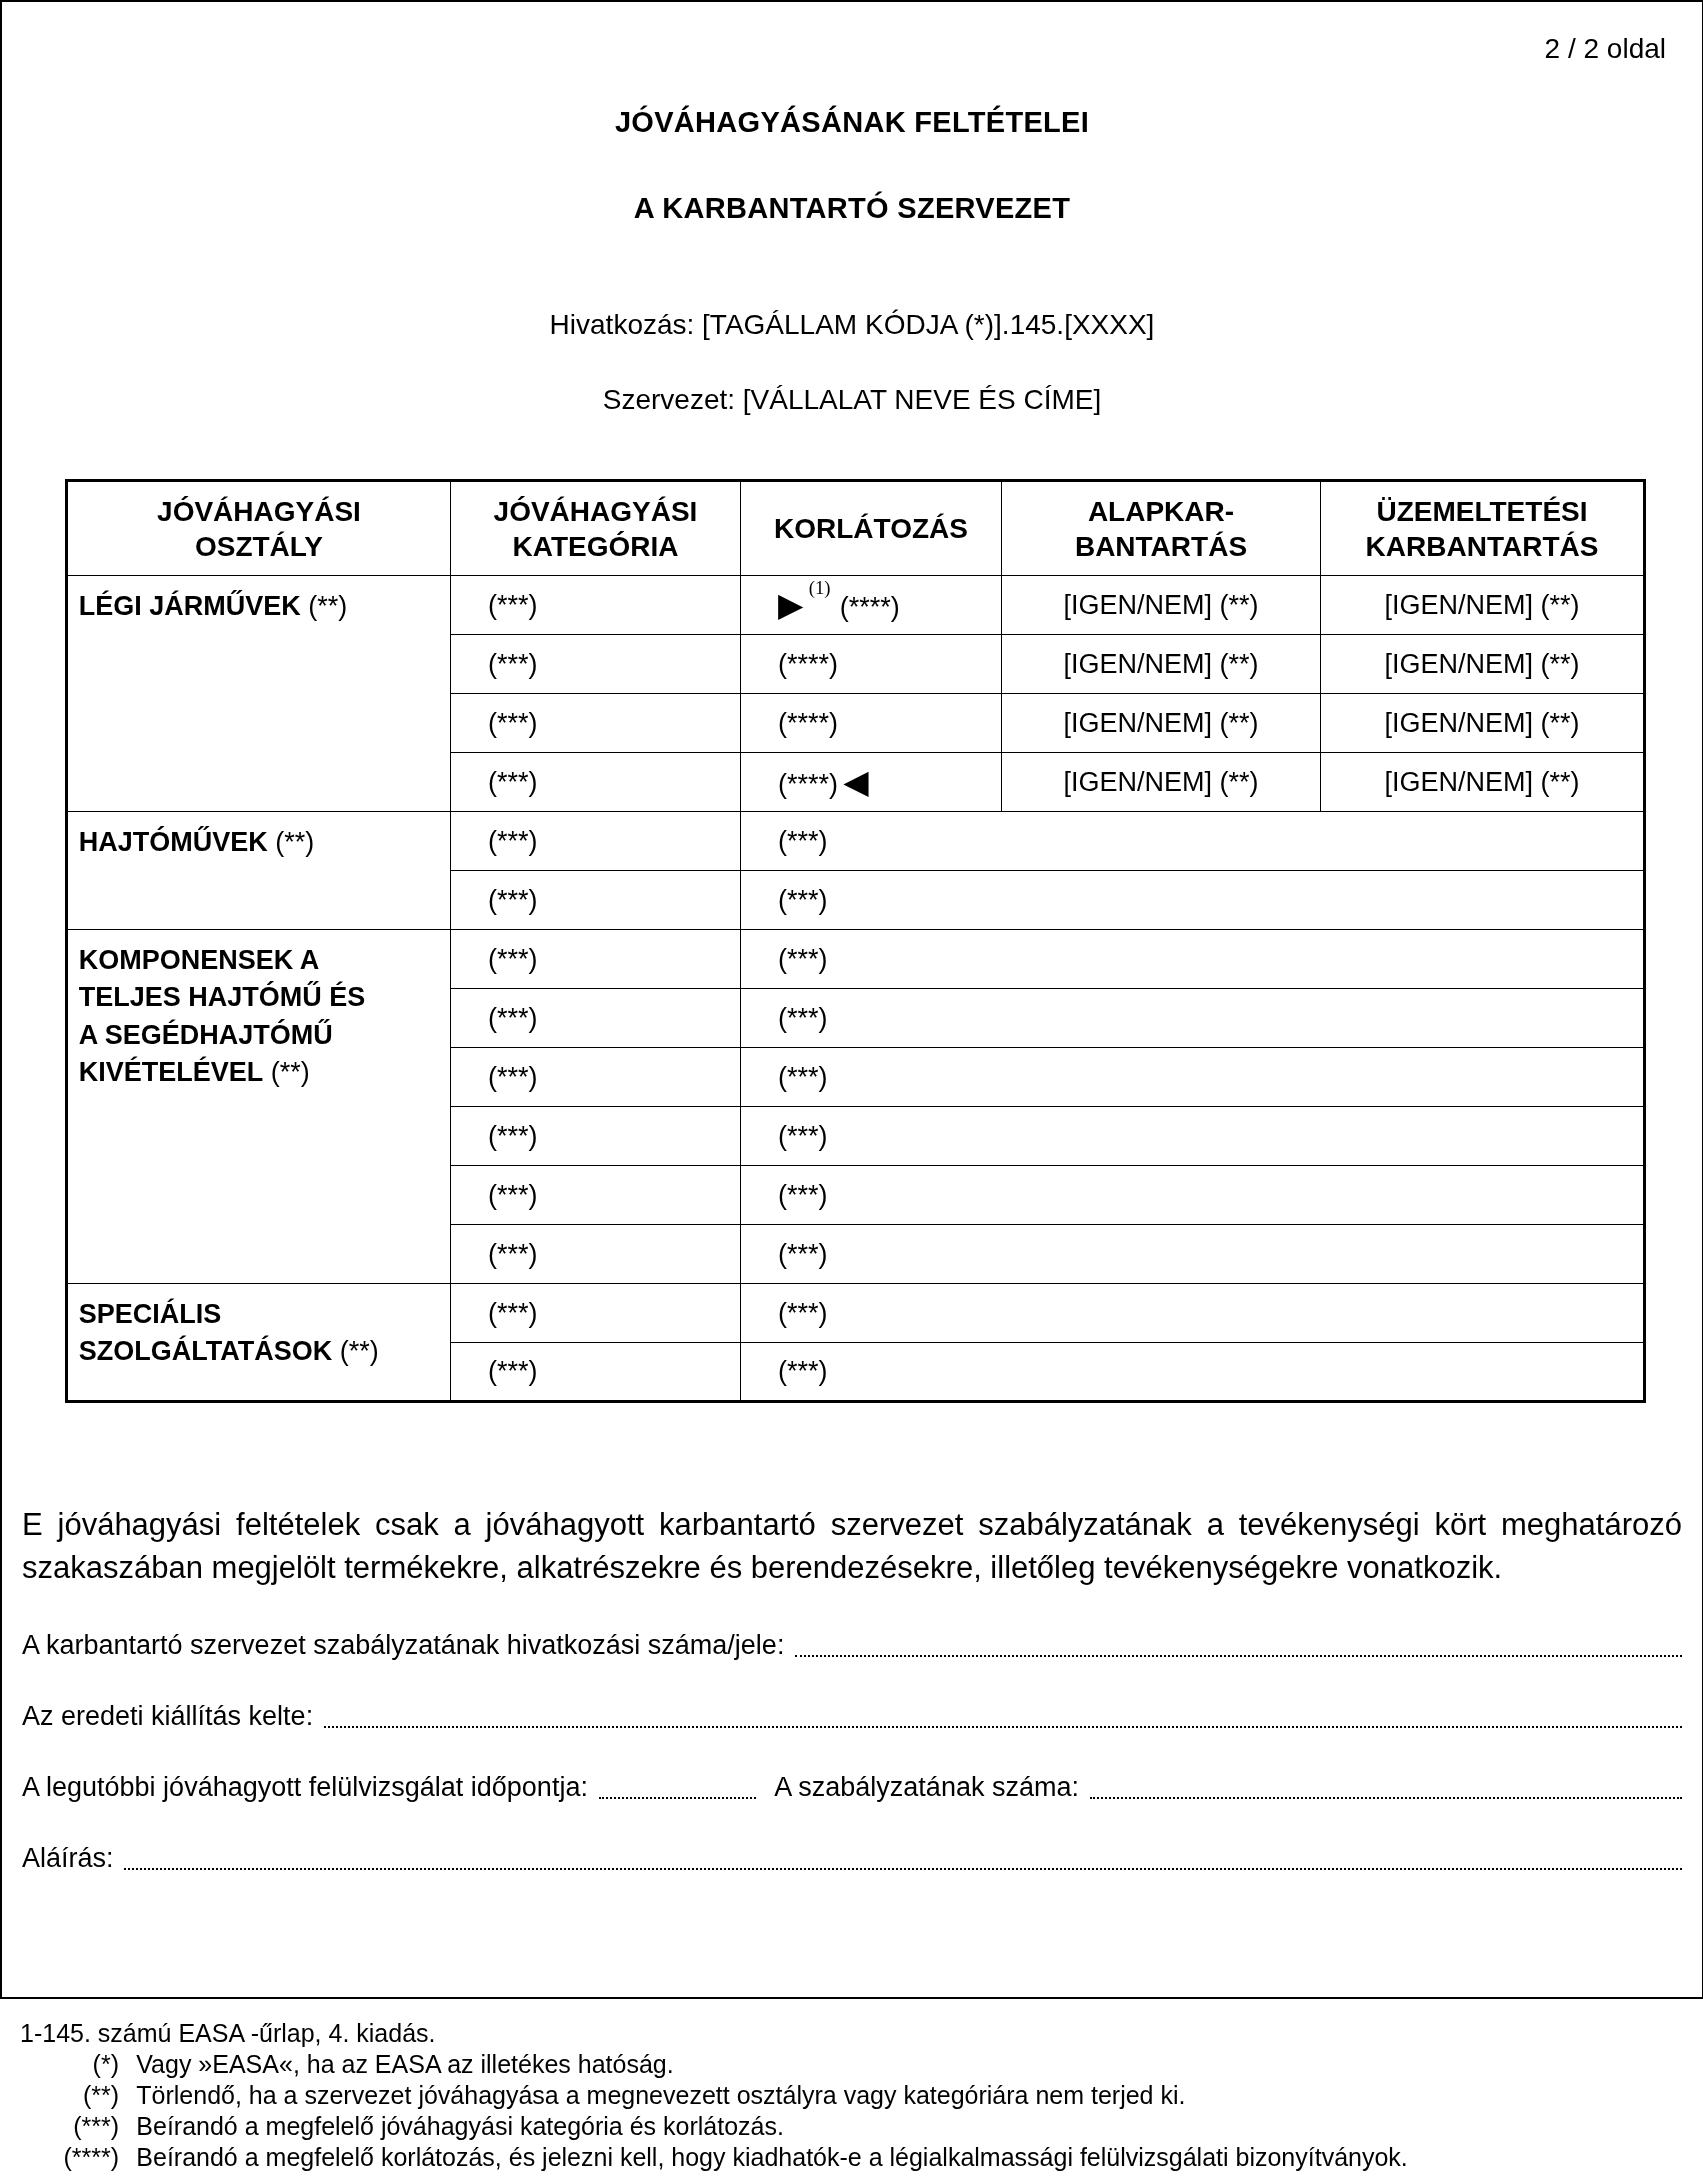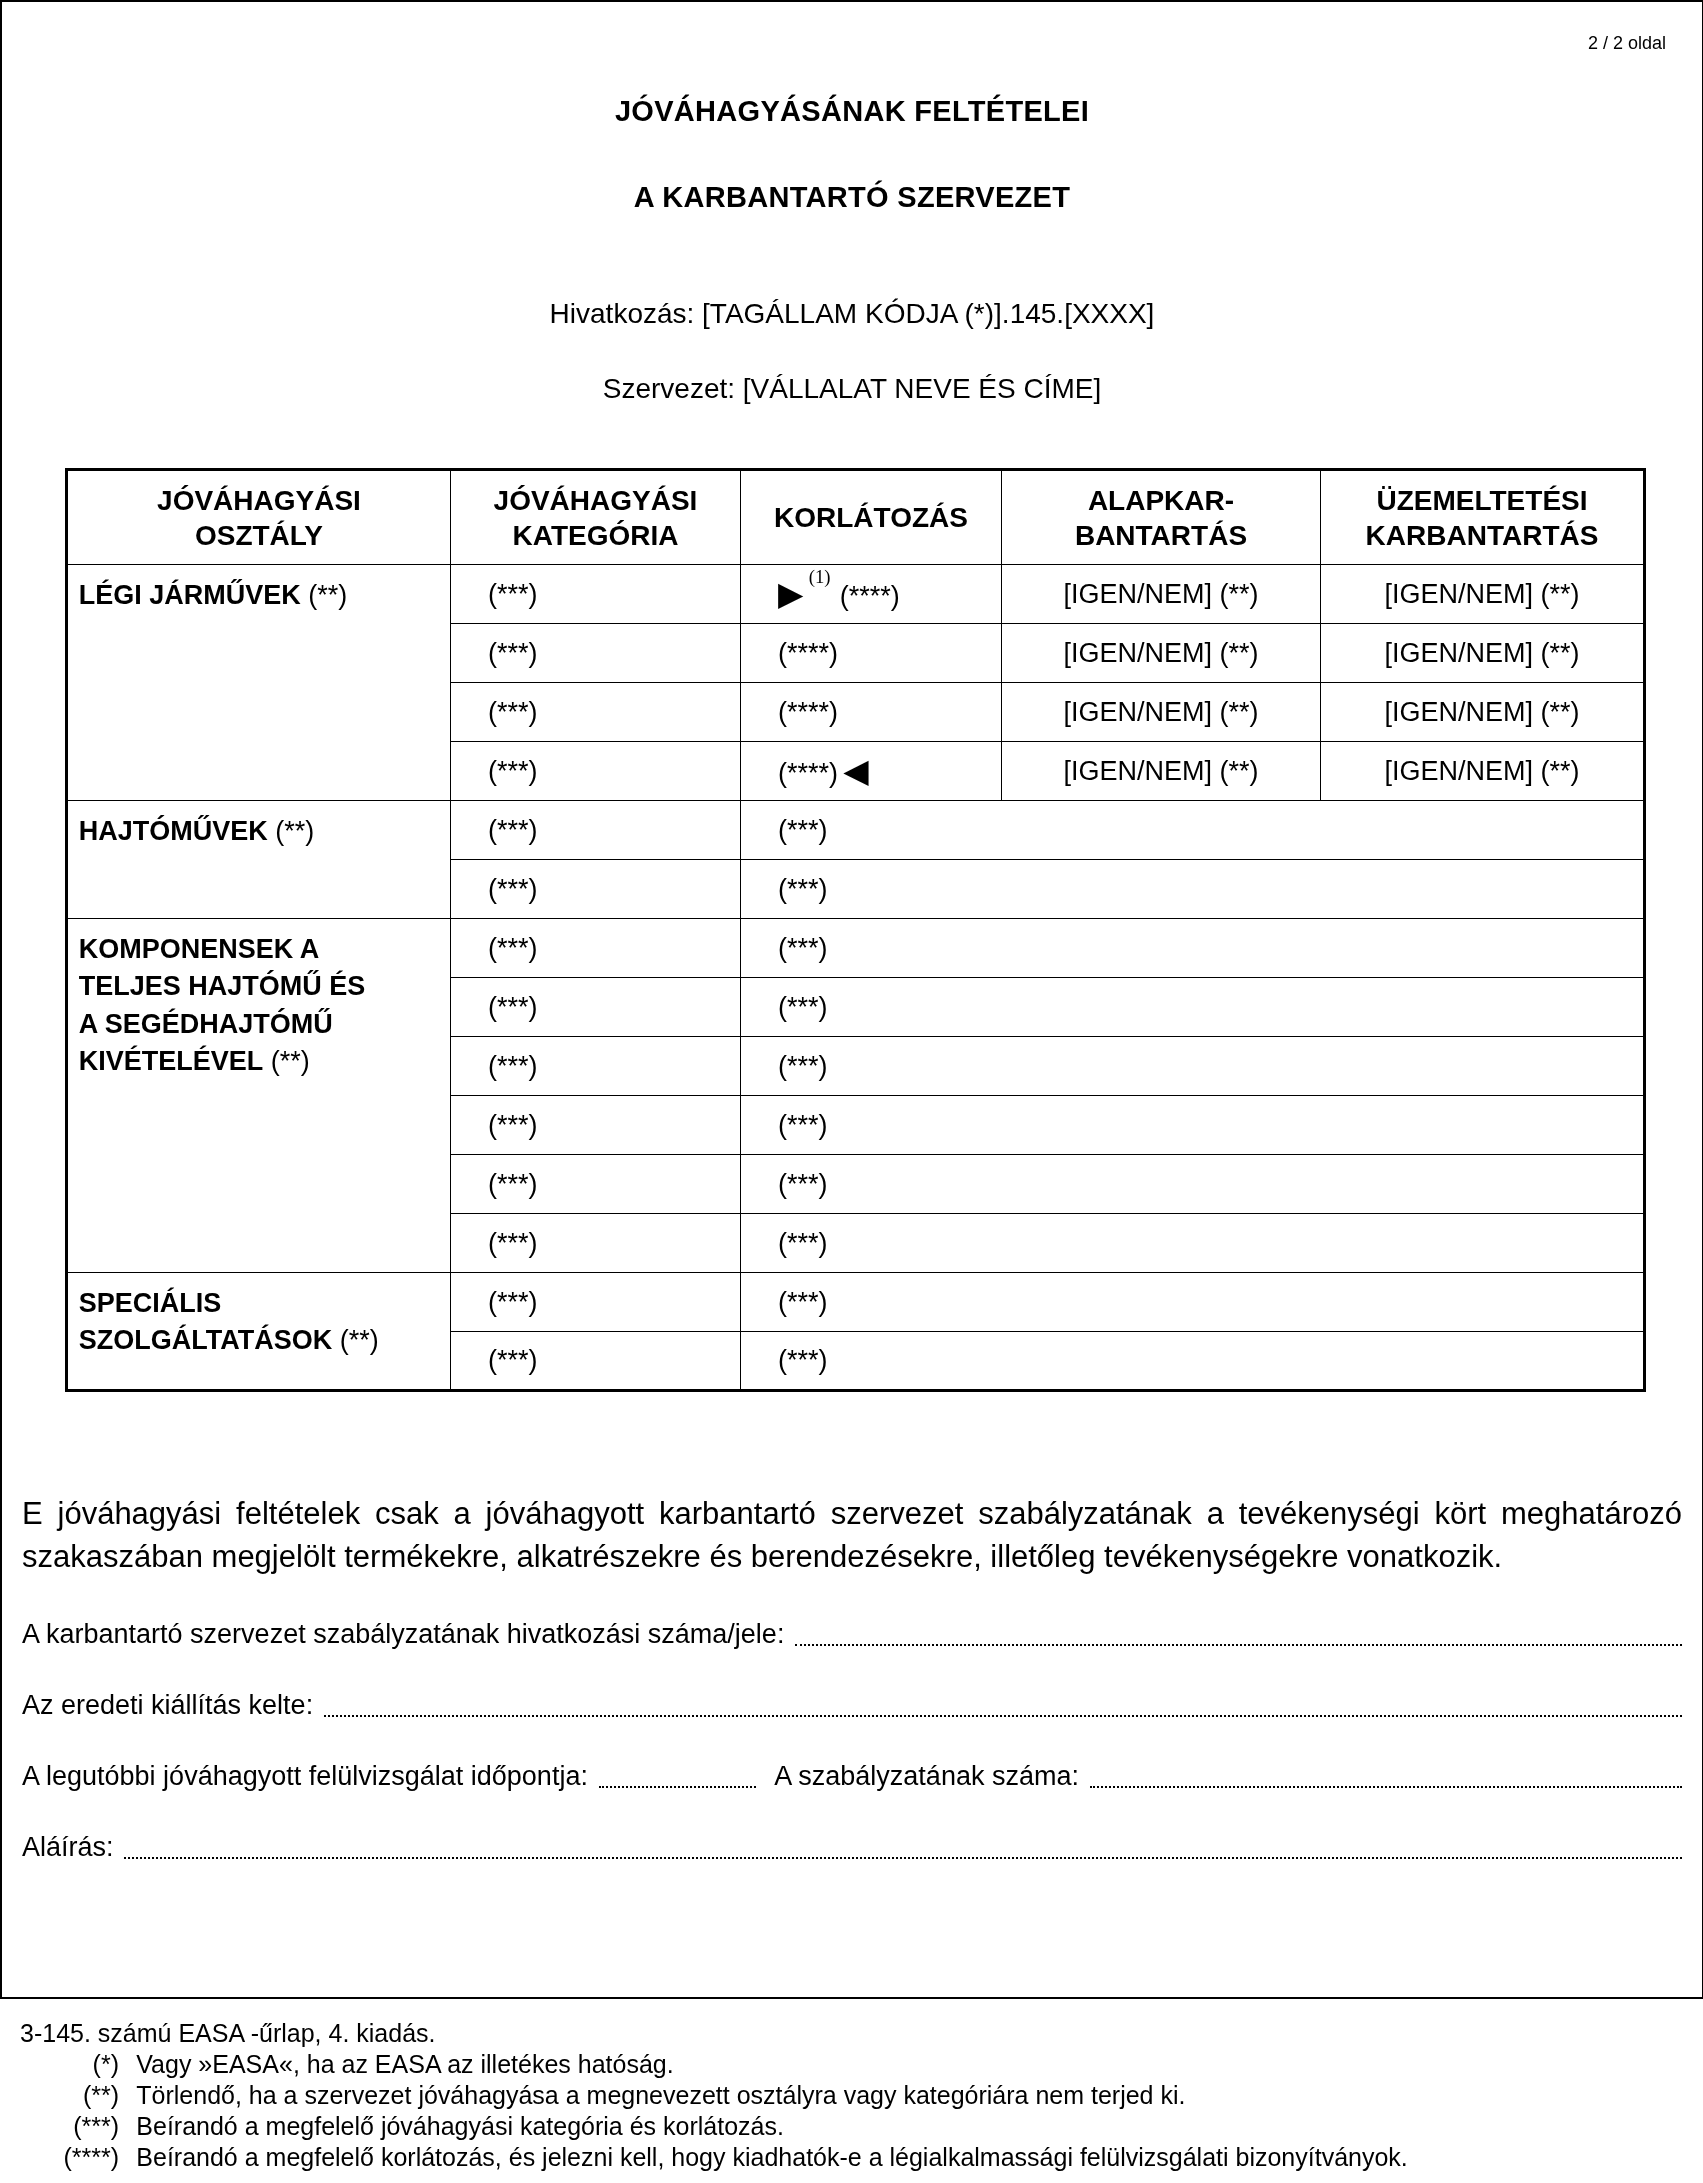--- a/index.html
+++ b/index.html
@@ -4,21 +4,21 @@
 <style>
   * { margin:0; padding:0; box-sizing:border-box; }
   html, body { background:#ffffff; }
   .page {
     width:1704px; height:2183px; background:#ffffff; color:#000;
     font-family:"Liberation Sans", sans-serif; overflow:hidden; position:relative;
   }
   .content-box {
     border:2.7px solid #000; height:1999px; padding:0 20px; overflow:hidden;
   }
-  .page-number { text-align:right; font-size:18px; padding-top:31px; padding-right:16px; }
+  .page-number { text-align:right; font-size:28px; padding-top:31px; padding-right:16px; }
   .title { text-align:center; font-weight:bold; font-size:29px; letter-spacing:0.3px; }
   .title-1 { margin-top:53px; }
   .title-2 { margin-top:41px; }
   .center-line { text-align:center; font-size:28px; }
   .ref-line { margin-top:84px; }
   .org-line { margin-top:43px; }
 
   table.approval {
     border-collapse:collapse; table-layout:fixed; width:1576px;
     margin:63px 0 0 43px; border:3.3px solid #000;
@@ -191,21 +191,21 @@
 
     <div class="fill-line">
       <span class="label">Aláírás:</span>
       <span class="dots"></span>
     </div>
 
 
   </div>
 
   <div class="footer">
-    <div class="form-id">3-145. számú EASA -űrlap, 4. kiadás.</div>
+    <div class="form-id">1-145. számú EASA -űrlap, 4. kiadás.</div>
     <div class="note">
       <span class="marker">(*)</span>
       <span class="text">Vagy »EASA«, ha az EASA az illetékes hatóság.</span>
     </div>
     <div class="note">
       <span class="marker">(**)</span>
       <span class="text">Törlendő, ha a szervezet jóváhagyása a megnevezett osztályra vagy kategóriára nem terjed ki.</span>
     </div>
     <div class="note">
       <span class="marker">(***)</span>

